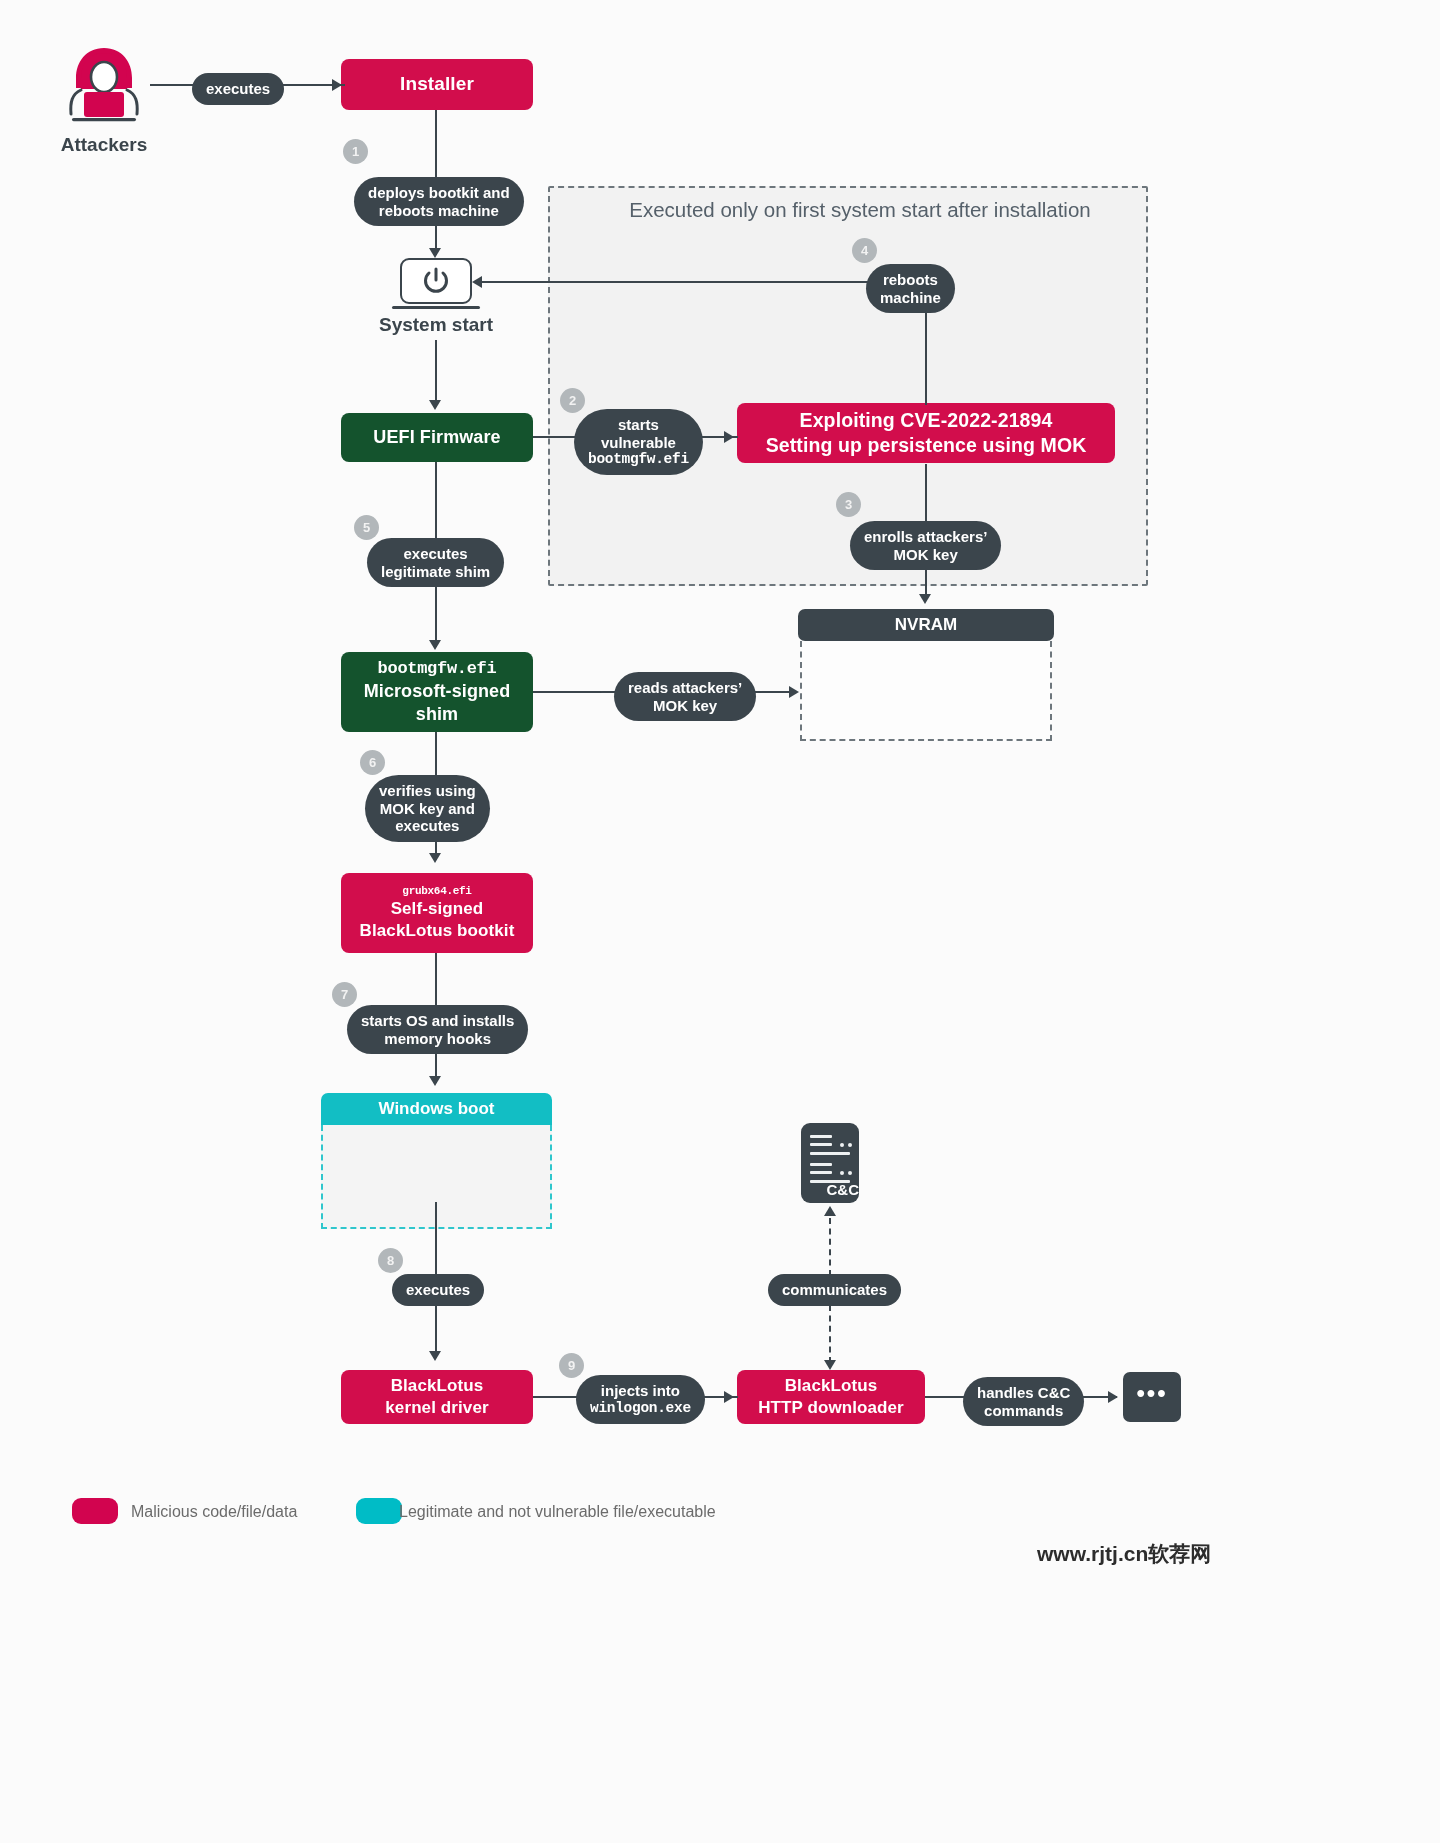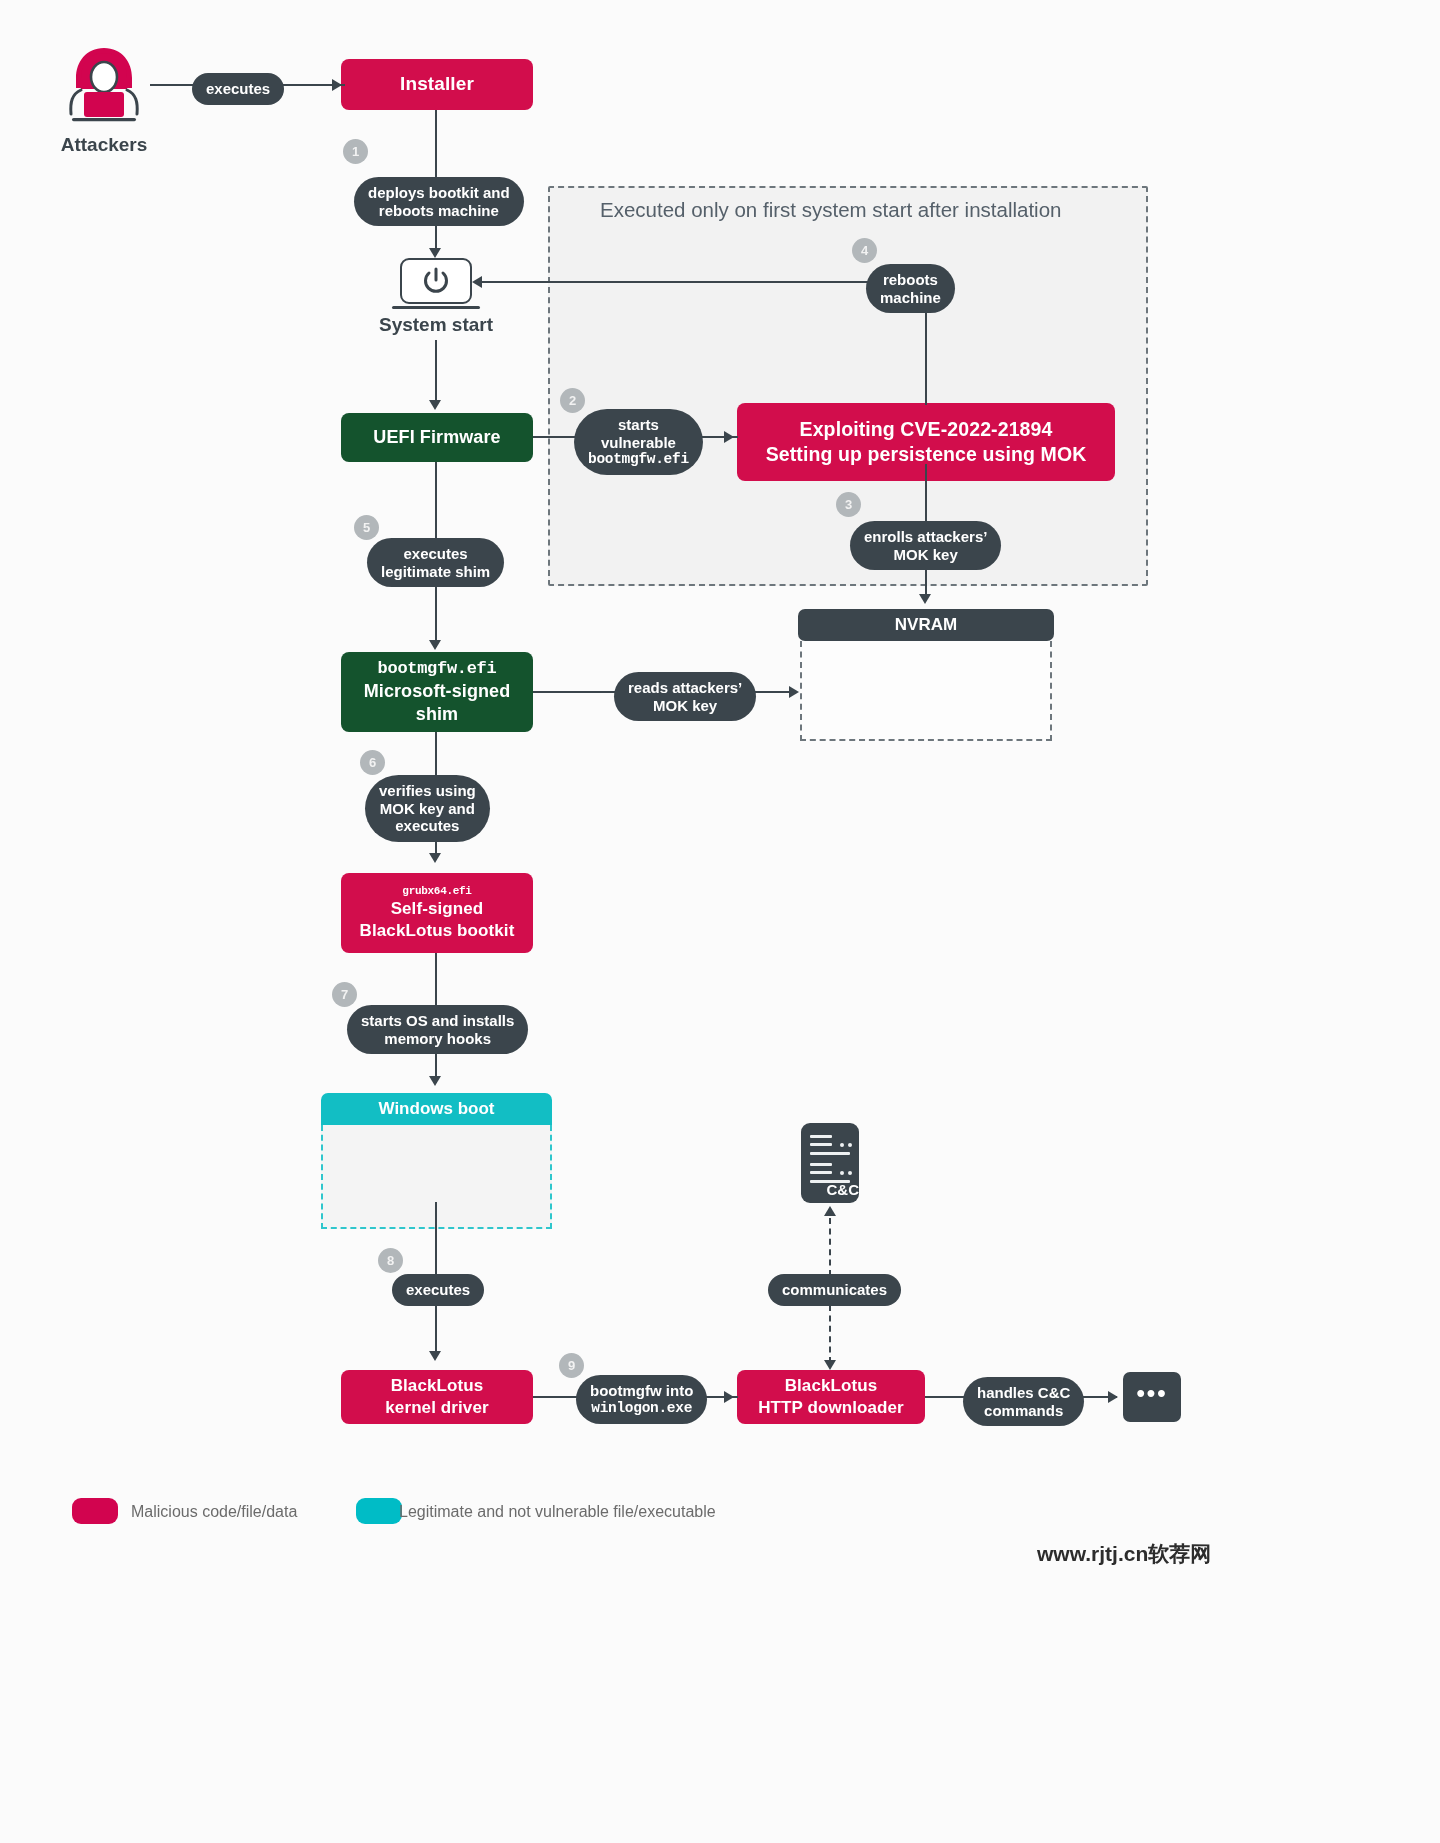--- a/index.html
+++ b/index.html
@@ -210,21 +210,21 @@
     font-weight: 700;
     white-space: nowrap;
   }
 </style>
 </head>
 <body>
 
 <div id="stage">
 
   <div class="group-dashed" style="left:548px; top:186px; width:600px; height:400px;"></div>
-  <div class="group-title" style="left:600px; top:198px; width:520px; text-align:left;">Executed only on first system start after installation</div>
+  <div class="group-title" style="left:600px; top:198px; width:520px; text-align:center;">Executed only on first system start after installation</div>
 
   <div class="attacker" style="left:64px; top:44px; width:80px; height:84px;">
     <svg width="80" height="84" viewBox="0 0 80 84">
 
       <path d="M40 4 C22 4 12 18 12 34 L12 44 L20 44 L20 34 C20 22 28 13 40 13 C52 13 60 22 60 34 L60 44 L68 44 L68 34 C68 18 58 4 40 4 Z" fill="#d2044f"></path>
       <path d="M40 9 C25 9 17 20 17 34 L17 45 L63 45 L63 34 C63 20 55 9 40 9 Z" fill="#d2044f"></path>
 
       <ellipse cx="40" cy="33" rx="13" ry="15" fill="#ffffff" stroke="#3b454c" stroke-width="2.6"></ellipse>
 
       <rect x="20" y="48" width="40" height="25" rx="3" fill="#d2044f"></rect>
@@ -273,21 +273,21 @@
 
   <div class="line h" style="left:533px; top:436px; width:205px;"></div>
   <div class="arrow right" style="left:724px; top:431px;"></div>
   <div class="step" style="left:560px; top:388px;">2</div>
   <div class="pill" style="left:574px; top:409px;">
     <span>starts</span>
     <span>vulnerable</span>
     <span class="mono">bootmgfw.efi</span>
   </div>
 
-  <div class="node malicious" style="left:737px; top:403px; width:378px; height:78px; font-size:19.5px;">
+  <div class="node malicious" style="left:737px; top:403px; width:378px; height:60px; font-size:19.5px;">
     <span>Exploiting CVE-2022-21894</span>
     <span>Setting up persistence using MOK</span>
   </div>
 
   <div class="line v" style="left:925px; top:282px; height:123px;"></div>
   <div class="line h" style="left:478px; top:281px; width:450px;"></div>
   <div class="arrow left" style="left:472px; top:276px;"></div>
   <div class="step" style="left:852px; top:238px;">4</div>
   <div class="pill" style="left:866px; top:264px;">
     <span>reboots</span>
@@ -394,21 +394,21 @@
 
   <div class="node malicious" style="left:341px; top:1370px; width:192px; height:54px; font-size:17px;">
     <span>BlackLotus</span>
     <span>kernel driver</span>
   </div>
 
   <div class="line h" style="left:533px; top:1396px; width:205px;"></div>
   <div class="arrow right" style="left:724px; top:1391px;"></div>
   <div class="step" style="left:559px; top:1353px;">9</div>
   <div class="pill" style="left:576px; top:1375px;">
-    <span>bootmgfw into</span>
+    <span>injects into</span>
     <span class="mono">winlogon.exe</span>
   </div>
 
   <div class="node malicious" style="left:737px; top:1370px; width:188px; height:54px; font-size:17px;">
     <span>BlackLotus</span>
     <span>HTTP downloader</span>
   </div>
 
   <div class="line h" style="left:925px; top:1396px; width:192px;"></div>
   <div class="arrow right" style="left:1108px; top:1391px;"></div>

